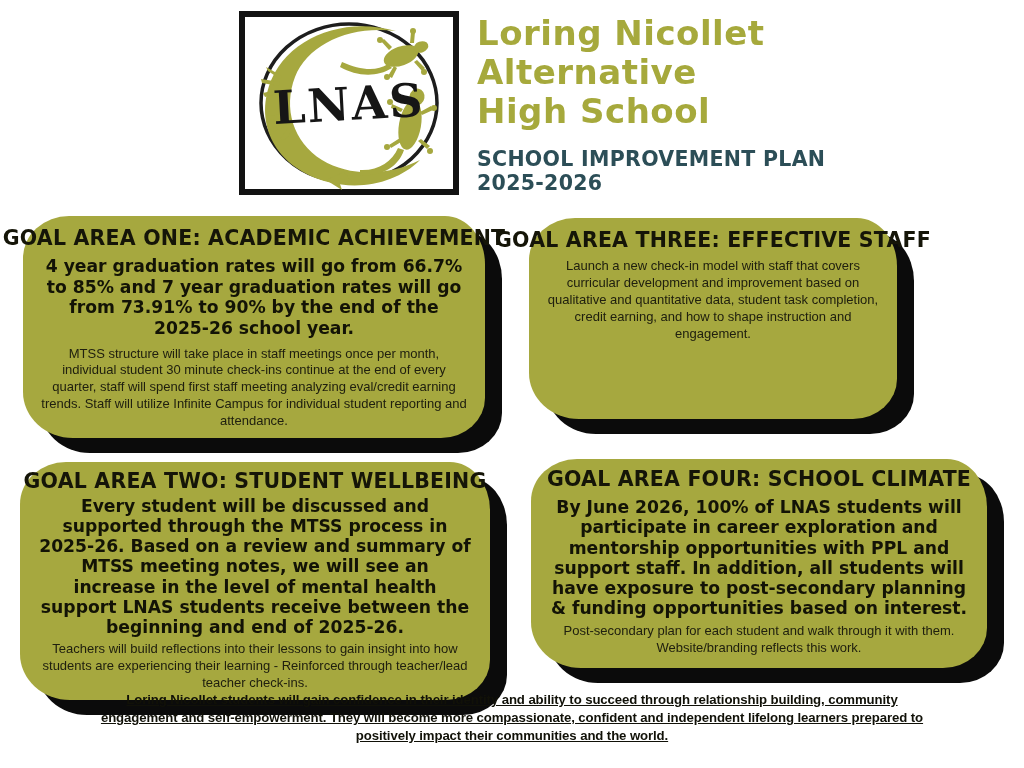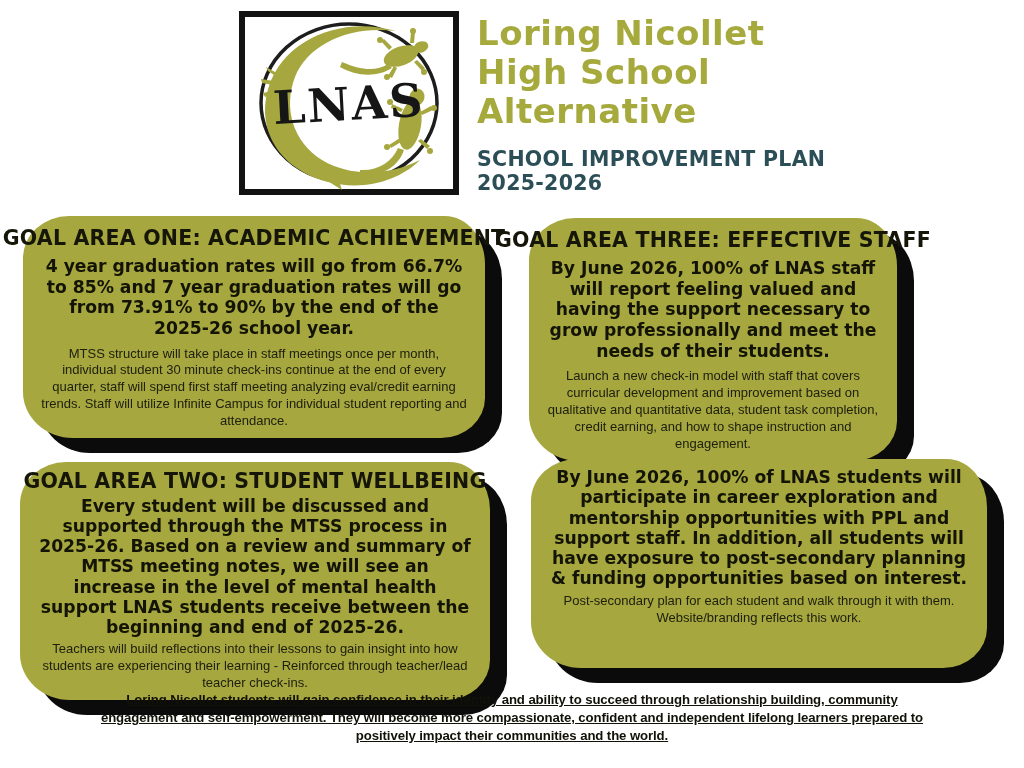--- a/index.html
+++ b/index.html
@@ -141,47 +141,47 @@
           <circle cx="149" cy="137" r="3"></circle>
             <circle cx="192" cy="141" r="3"></circle>
         </g>
       </g>
       <text x="111" y="110" text-anchor="middle" font-family="'DejaVu Serif', serif" font-size="46" font-weight="bold" fill="#161616" letter-spacing="2" transform="rotate(-3 111 100)">LNAS</text>
     </svg>
   </div>
 
   <div class="title-block">
     <div class="title-line">Loring Nicollet</div>
+    <div class="title-line">Alternative</div>
     <div class="title-line">High School</div>
-    <div class="title-line">Alternative</div>
   </div>
   <div class="subtitle-block">
     <div class="subtitle-line">SCHOOL IMPROVEMENT PLAN</div>
     <div class="subtitle-line">2025-2026</div>
   </div>
 
   <div class="card card-one">
     <div class="card-title">GOAL AREA ONE: ACADEMIC ACHIEVEMENT</div>
     <div class="card-statement">4 year graduation rates will go from 66.7% to 85% and 7 year graduation rates will go from 73.91% to 90% by the end of the 2025-26 school year.</div>
     <div class="card-detail">MTSS structure will take place in staff meetings once per month, individual student 30 minute check-ins continue at the end of every quarter, staff will spend first staff meeting analyzing eval/credit earning trends. Staff will utilize Infinite Campus for individual student reporting and attendance.</div>
   </div>
 
   <div class="card card-three">
     <div class="card-title">GOAL AREA THREE: EFFECTIVE STAFF</div>
-    <div class="card-statement">By June 2026, 100% of LNAS staff will report feeling valued and having the support necessary to grow professionally and meet the needs of their students.</div>
     <div class="card-detail">Launch a new check-in model with staff that covers curricular development and improvement based on qualitative and quantitative data, student task completion, credit earning, and how to shape instruction and engagement.</div>
   </div>
 
   <div class="card card-two">
     <div class="card-title">GOAL AREA TWO: STUDENT WELLBEING</div>
     <div class="card-statement">Every student will be discussed and supported through the MTSS process in 2025-26. Based on a review and summary of MTSS meeting notes, we will see an increase in the level of mental health support LNAS students receive between the beginning and end of 2025-26.</div>
     <div class="card-detail">Teachers will build reflections into their lessons to gain insight into how students are experiencing their learning - Reinforced through teacher/lead teacher check-ins.</div>
   </div>
 
   <div class="card card-four">
+    <div class="card-title">GOAL AREA FOUR: SCHOOL CLIMATE</div>
     <div class="card-statement">By June 2026, 100% of LNAS students will participate in career exploration and mentorship opportunities with PPL and support staff. In addition, all students will have exposure to post-secondary planning &amp; funding opportunities based on interest.</div>
     <div class="card-detail">Post-secondary plan for each student and walk through it with them. Website/branding reflects this work.</div>
   </div>
 
   <div class="footer">
     <div>Loring Nicollet students will gain confidence in their identity and ability to succeed through relationship building, community</div>
     <div>engagement and self-empowerment. They will become more compassionate, confident and independent lifelong learners prepared to</div>
     <div>positively impact their communities and the world.</div>
   </div>
 

